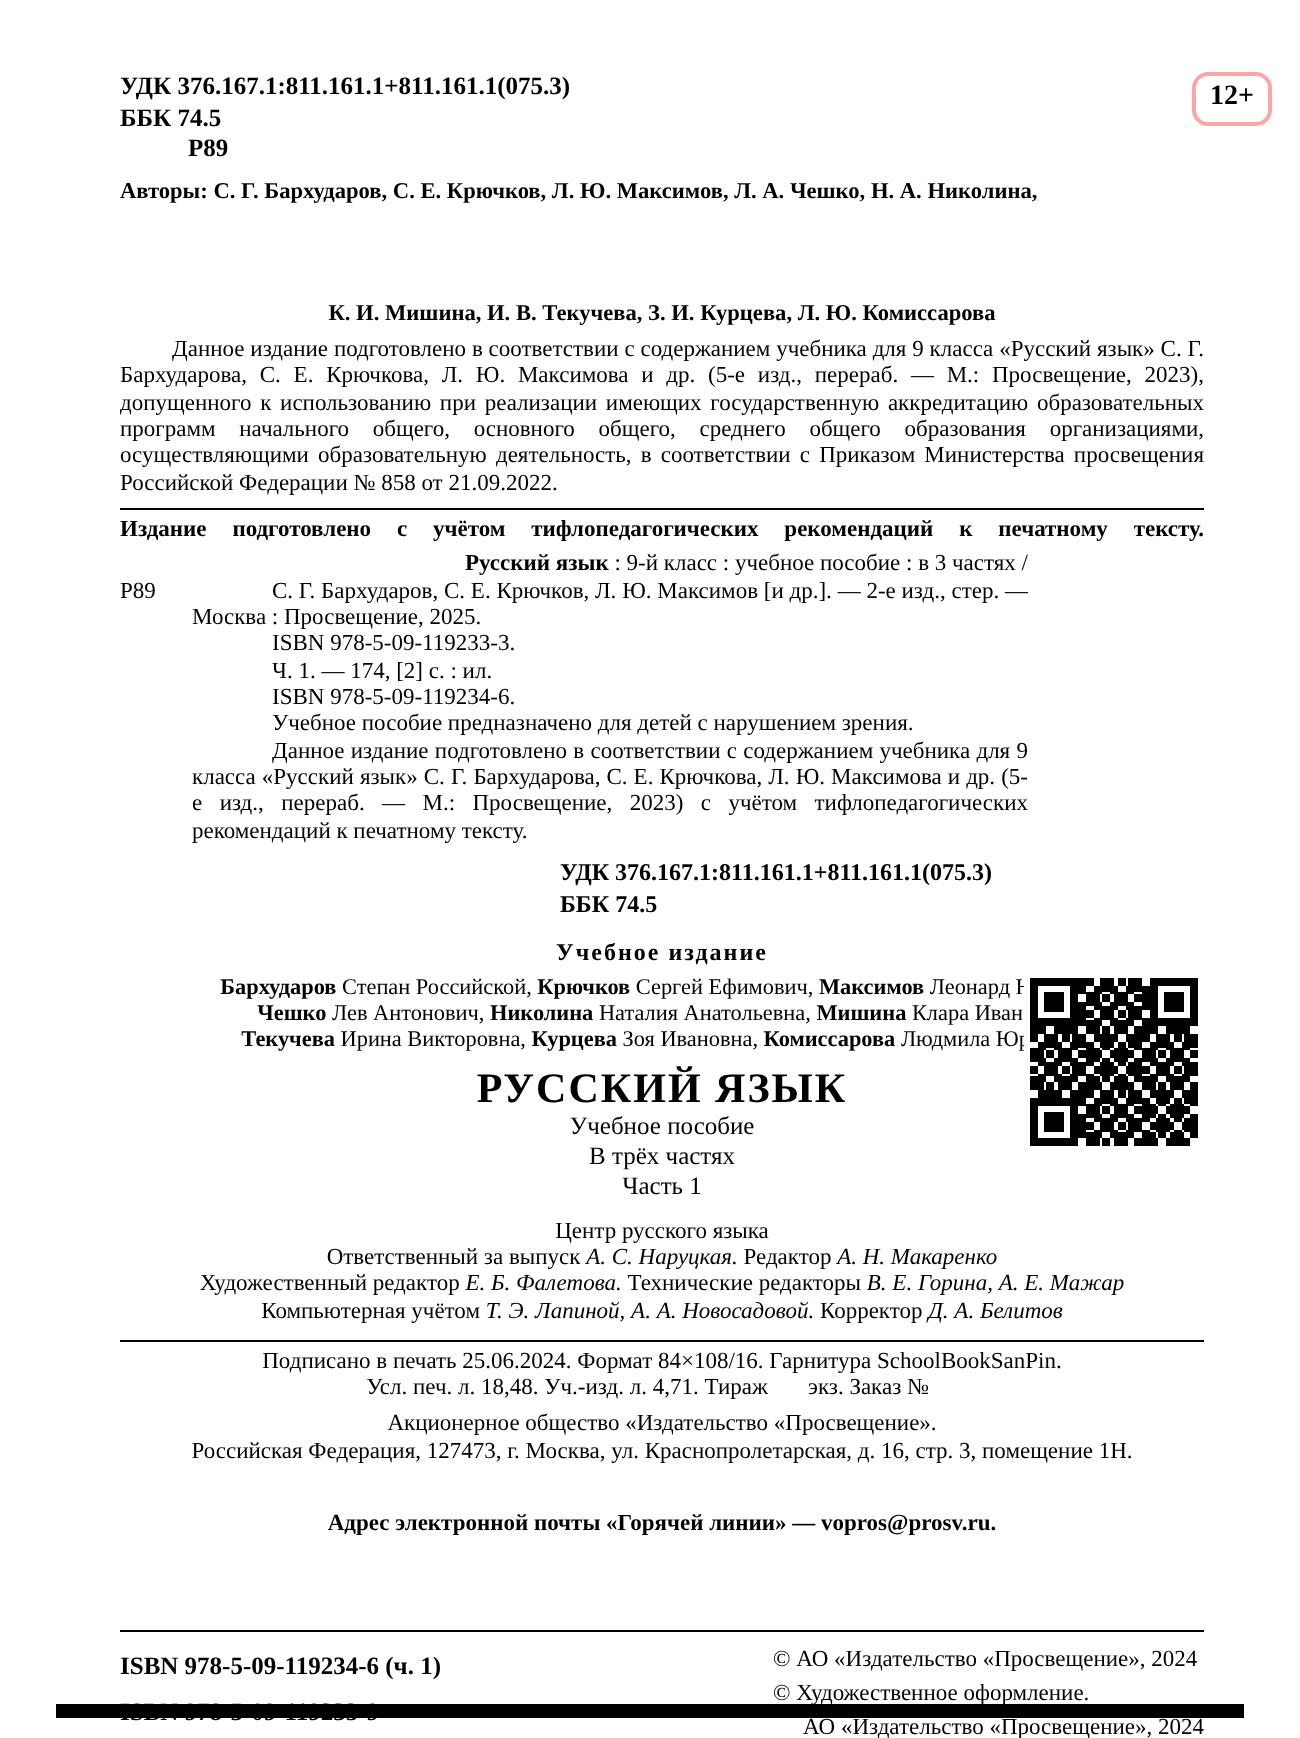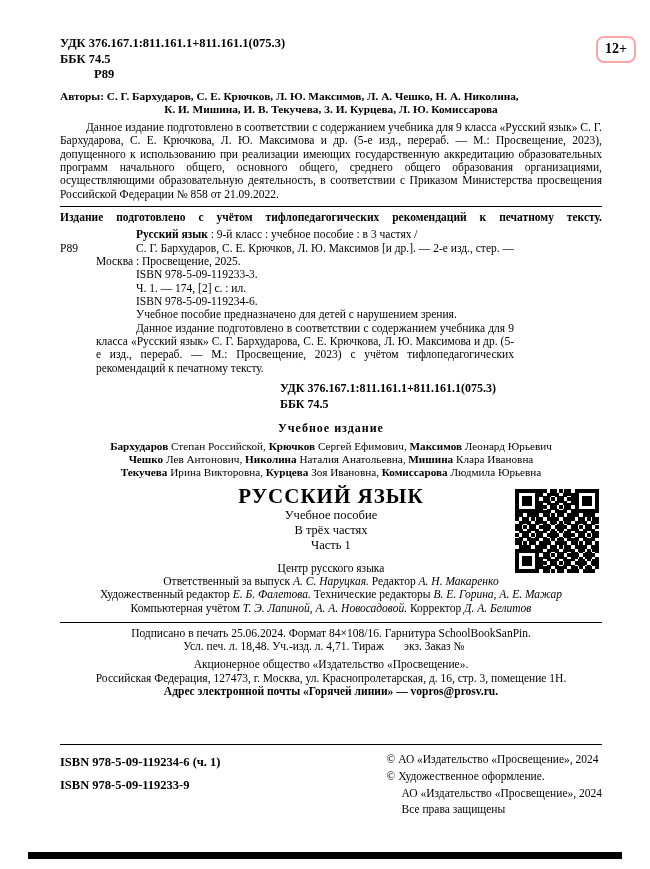--- a/index.html
+++ b/index.html
@@ -16,32 +16,32 @@
 
   .badge {
     position:absolute; top:36px; right:14px; width:40px; height:27px;
     border:2px solid #fca5a5; border-radius:8px;
     display:flex; align-items:center; justify-content:center;
     font-weight:bold; font-size:14px;
   }
 
   .authors { margin-top:7px; font-weight:bold; font-size:11.3px; }
   .authors .line1 { white-space:nowrap; }
-  .authors .line2 { text-align:center; }
+  .authors .line2 { text-align:center;margin-top:48px; }
 
   .main-para { margin-top:5px; text-align:justify; text-indent:26px; }
 
   .rule { border:none; border-top:1px solid #000; margin:5px 0 4px 0; }
   .rule.r2 { margin:6px 0 4px 0; }
   .rule.r3 { margin:46px 0 6px 0; }
 
   .tiflo { font-weight:bold; text-align:justify; text-align-last:justify; }
 
   .catalog { margin-top:4px; margin-left:36px; width:418px; }
-  .cat-title { text-indent:40px; }
+  .cat-title { text-indent:40px;text-align:right; }
   .biblio { position:relative; text-align:justify; text-indent:40px; }
   .hang { position:absolute; left:-36px; top:0; text-indent:0; }
   .cat-ind { text-indent:40px; }
   .cat-note { text-align:justify; text-indent:40px; }
 
   .udkbbk { margin-top:6px; margin-left:220px; font-weight:bold; font-size:12px; line-height:1.3; }
 
   .edition-heading { margin-top:10px; text-align:center; font-weight:bold; font-size:12px; letter-spacing:1px; }
 
   .names { margin-top:4px; text-align:center; font-size:11.2px; line-height:1.15; white-space:nowrap; }
@@ -49,21 +49,21 @@
   .book-title { margin-top:6px; text-align:center; font-weight:bold; font-size:21px; letter-spacing:1px; line-height:1.1; }
   .book-grade { text-align:center; font-size:14px; margin-top:2px; }
   .book-sub { text-align:center; font-size:12.5px; line-height:1.22; }
 
   .center-line { margin-top:8px; text-align:center; }
   .credits { text-align:center; line-height:1.18; }
   .credits .nm { font-style:italic; }
 
   .printinfo { text-align:center; }
   .pubco { margin-top:5px; }
-  .email { margin-top:0; text-align:center; font-weight:bold; }
+  .email { margin-top:23px; text-align:center; font-weight:bold; }
 
   .footer { display:flex; justify-content:space-between; align-items:flex-start; }
   .isbns { font-weight:bold; font-size:12.5px; line-height:1.8; }
   .copyrights { font-size:11.5px; line-height:1.45; }
   .copyrights .ind { padding-left:15px; }
 
   .qr {
     position:absolute; top:486px; right:48px; width:90px; height:90px;
     padding:3px; background:#fff;
   }

